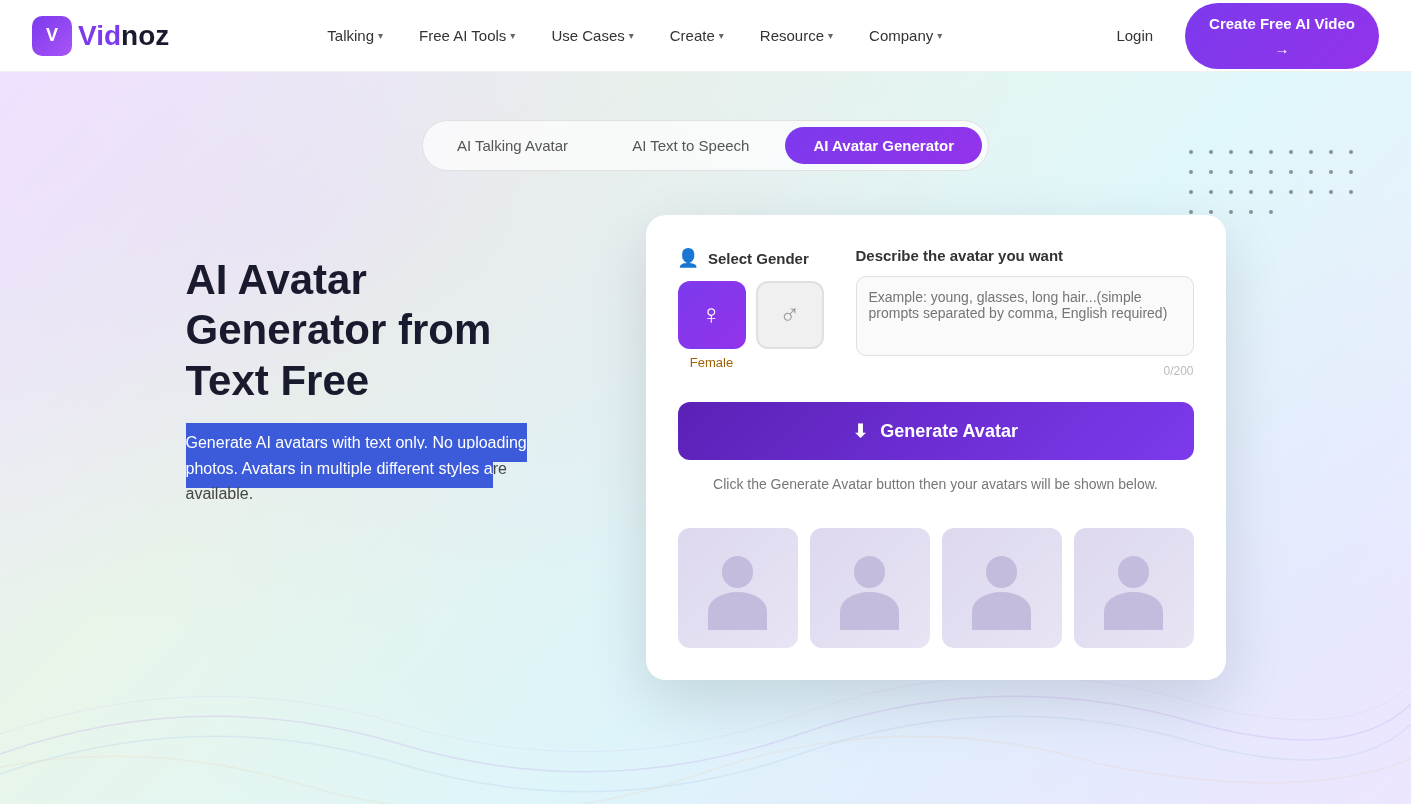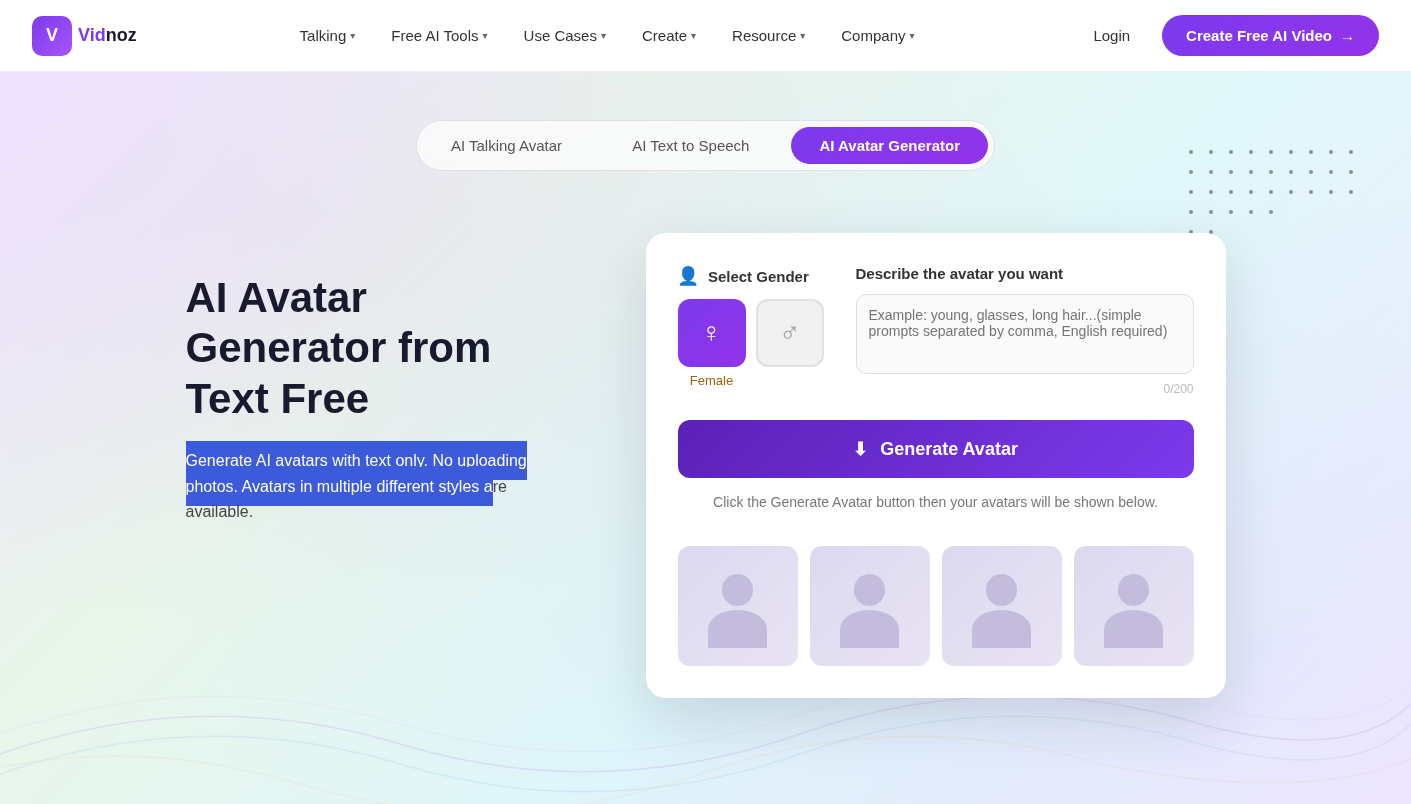--- a/index.html
+++ b/index.html
@@ -13,38 +13,39 @@
       position: relative; z-index: 10;
     }
     .nav-logo { display: flex; align-items: center; gap: 6px; cursor: pointer; }
     .nav-logo-icon {
       width: 40px; height: 40px;
       background: linear-gradient(135deg, #7c3aed, #a855f7);
       border-radius: 10px;
       display: flex; align-items: center; justify-content: center;
       color: #fff; font-weight: 900; font-size: 18px;
     }
-    .nav-logo-text { font-size: 18px; font-weight: 700; color: #1a1a2e; }
+    .nav-logo-text { font-size: 28px; font-weight: 700; color: #1a1a2e; }
     .nav-logo-text span { color: #7c3aed; }
     .nav-links { display: flex; align-items: center; gap: 8px; }
     .nav-link {
       display: flex; align-items: center; gap: 4px;
       padding: 8px 14px; font-size: 15px; color: #333;
       cursor: pointer; border-radius: 6px;
       white-space: nowrap;
     }
     .nav-link-chevron { font-size: 10px; color: #666; }
     .nav-actions { display: flex; align-items: center; gap: 16px; }
     .nav-login { font-size: 15px; color: #333; cursor: pointer; padding: 8px 16px; }
     .nav-cta {
       background: linear-gradient(135deg, #7c3aed, #9333ea);
       color: #fff; border: none; border-radius: 50px;
       padding: 12px 24px; font-size: 15px; font-weight: 600;
       cursor: pointer; display: flex; align-items: center; gap: 8px;
       white-space: nowrap;
+      flex-direction: column;
     }
 
     
     .hero {
       min-height: calc(100vh - 72px);
       background: linear-gradient(135deg, #f0e6ff 0%, #e8f5e9 30%, #e0f7fa 60%, #f3e8ff 100%);
       position: relative; overflow: hidden;
       display: flex; flex-direction: column; align-items: center;
     }
 
@@ -56,22 +57,22 @@
         radial-gradient(ellipse at 80% 80%, rgba(180,200,255,0.15) 0%, transparent 60%),
         radial-gradient(ellipse at 20% 20%, rgba(230,180,255,0.2) 0%, transparent 50%);
       pointer-events: none;
     }
 
     
     .tab-bar {
       display: flex; align-items: center;
       background: rgba(255,255,255,0.7); border: 1px solid #e0e0e0;
       border-radius: 50px; padding: 6px;
-      margin-top: 48px; margin-bottom: 62px;
-      gap: 14px; position: relative; z-index: 2;
+      margin-top: 48px; margin-bottom: 44px;
+      gap: 8px; position: relative; z-index: 2;
       backdrop-filter: blur(10px);
     }
     .tab-item {
       padding: 10px 28px; border-radius: 50px;
       font-size: 15px; font-weight: 500; cursor: pointer;
       color: #555; transition: all 0.2s;
     }
     .tab-item.active {
       background: linear-gradient(135deg, #7c3aed, #9333ea);
       color: #fff; font-weight: 600;

